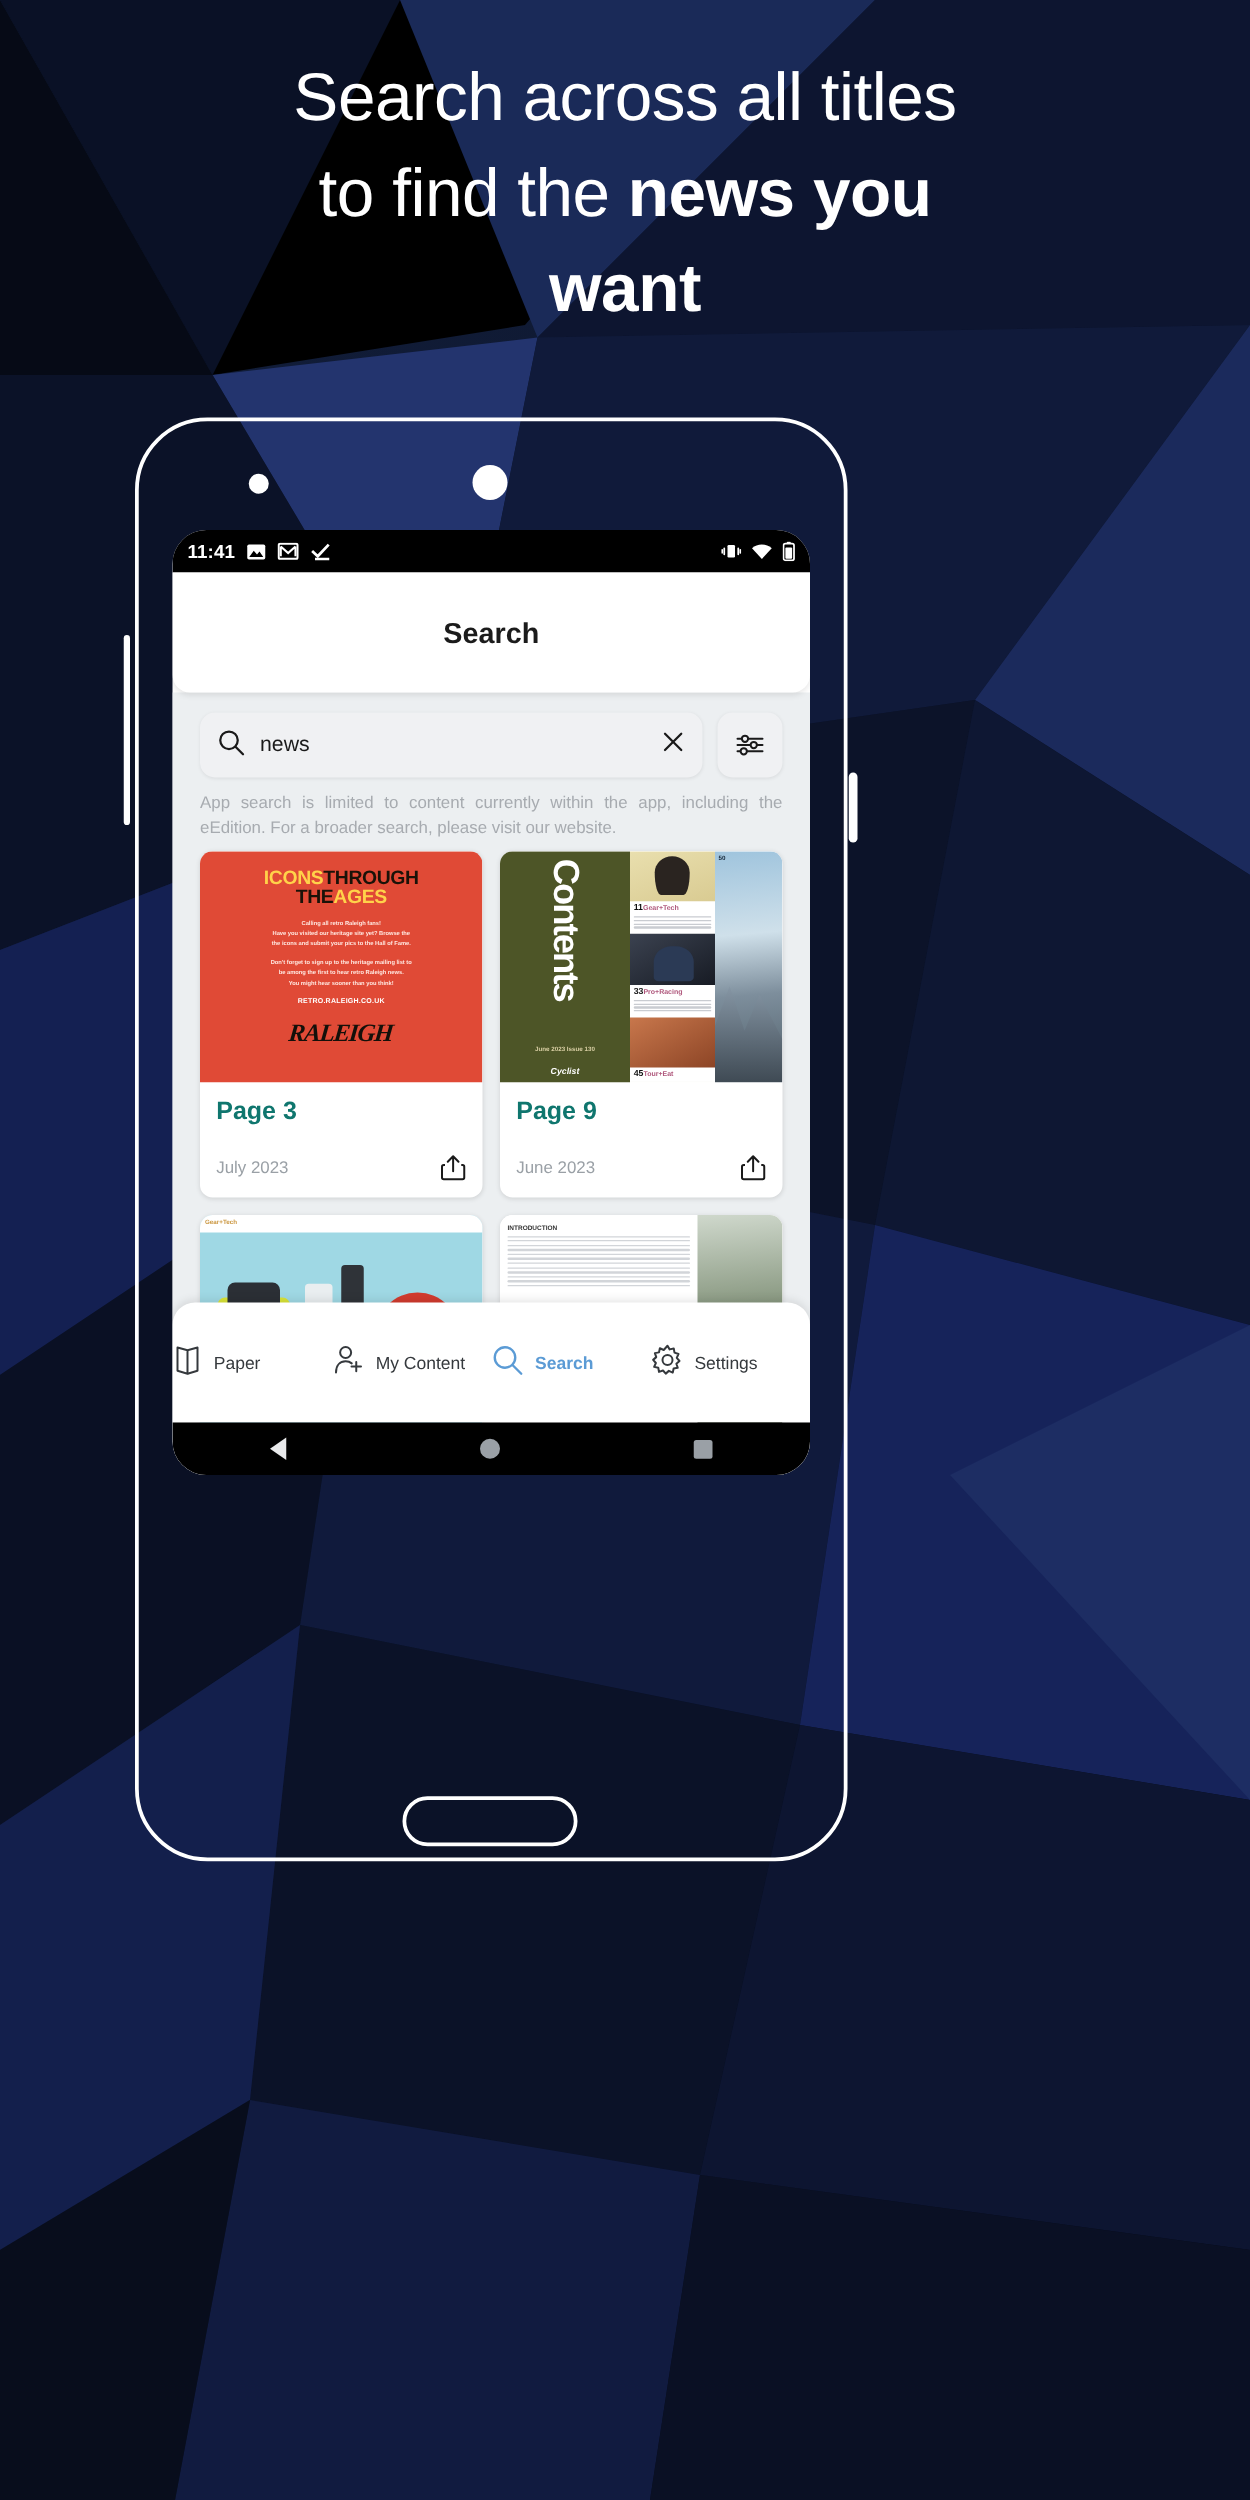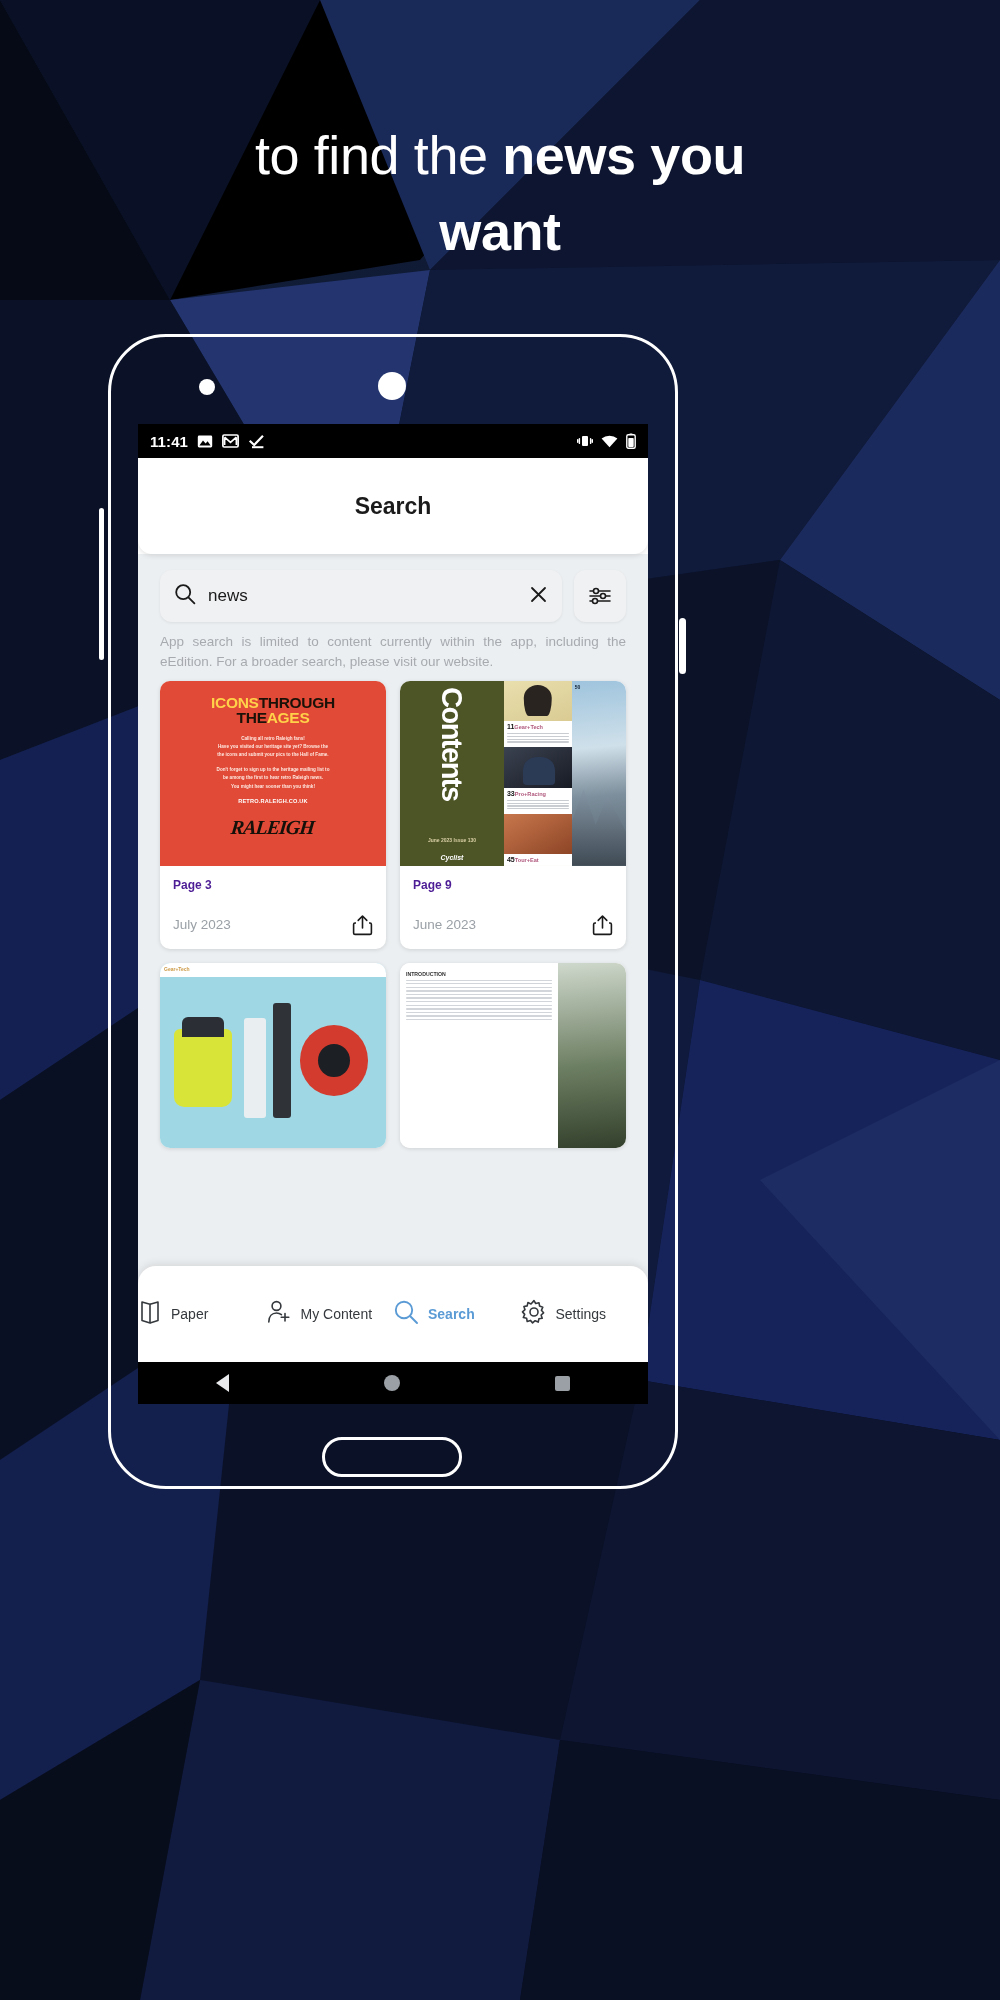--- a/index.html
+++ b/index.html
@@ -52,22 +52,22 @@
     width: 5px; height: 152px; background: #ffffff; border-radius: 3px;
   }
   .side-btn-right {
     position: absolute; left: 679px; top: 618px;
     width: 7px; height: 56px; background: #ffffff; border-radius: 4px;
   }
 
   
   .screen {
     position: absolute; left: 138px; top: 424px;
-    width: 510px; height: 980px;
-    background: #ffffff; overflow: hidden;
+    width: 510px; height: 756px;
+    background: #ffffff; overflow: hidden; border-radius: 27px;
   }
 
   
   .statusbar {
     height: 34px; background: #000000; color: #ffffff;
     display: flex; align-items: center; padding: 0 12px;
     font-size: 15px; font-weight: 700;
   }
   .sb-left { display: flex; align-items: center; gap: 9px; }
   .sb-time { letter-spacing: 0.1px; font-size: 15px; }
@@ -117,21 +117,21 @@
   .grid {
     display: grid; grid-template-columns: 1fr 1fr;
     gap: 14px; padding: 0 22px;
   }
   .card {
     background: #ffffff; border-radius: 10px; overflow: hidden;
     box-shadow: 0 1px 4px rgba(0,0,0,0.12);
   }
   .card-thumb { width: 100%; height: 185px; overflow: hidden; position: relative; }
   .card-body { padding: 12px 13px 6px 13px; }
-  .card-title { font-size: 12px; font-weight: 700; color: #4c1d95; }
+  .card-title { font-size: 20px; font-weight: 700; color: #0f766e; }
   .card-footer {
     display: flex; align-items: center; justify-content: space-between;
     padding: 16px 13px 13px 13px;
   }
   .card-date { font-size: 13.5px; color: #9aa0a6; text-align: center; }
 
   
   .thumb-raleigh {
     width: 100%; height: 100%; background: #e04a36;
     display: flex; flex-direction: column; align-items: center;
@@ -274,21 +274,21 @@
       <polygon points="640,1380 1000,1440 1000,1800 560,1740" fill="#0d1531"></polygon>
       <polygon points="200,1680 560,1740 520,2000 140,2000" fill="#111b40"></polygon>
       <polygon points="0,1800 200,1680 140,2000 0,2000" fill="#080d1c"></polygon>
       <polygon points="560,1740 1000,1800 1000,2000 520,2000" fill="#0a1024"></polygon>
       <polygon points="760,1180 1000,1060 1000,1440" fill="#1d2d63"></polygon>
       <polygon points="0,0 170,300 0,300" fill="#060a16"></polygon>
     </svg>
   </div>
 
   <div class="headline">
-    <br>
+    <span>Search across all titles</span><br>
     <span>to find the </span><span class="bold">news you</span><br>
     <span class="bold">want</span>
   </div>
 
   <div class="phone-frame"></div>
   <div class="phone-cam-small"></div>
   <div class="phone-cam-large"></div>
   <div class="phone-home-pill"></div>
   <div class="side-btn-left"></div>
   <div class="side-btn-right"></div>

